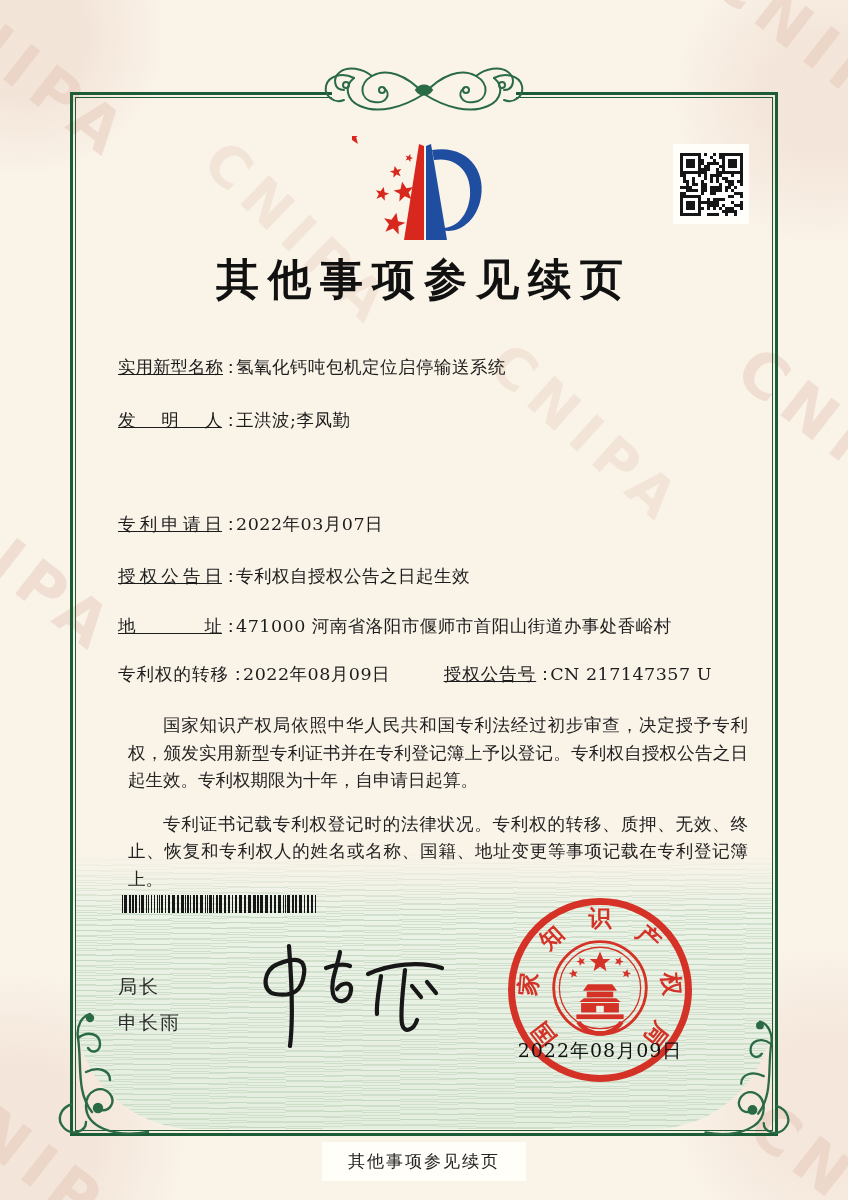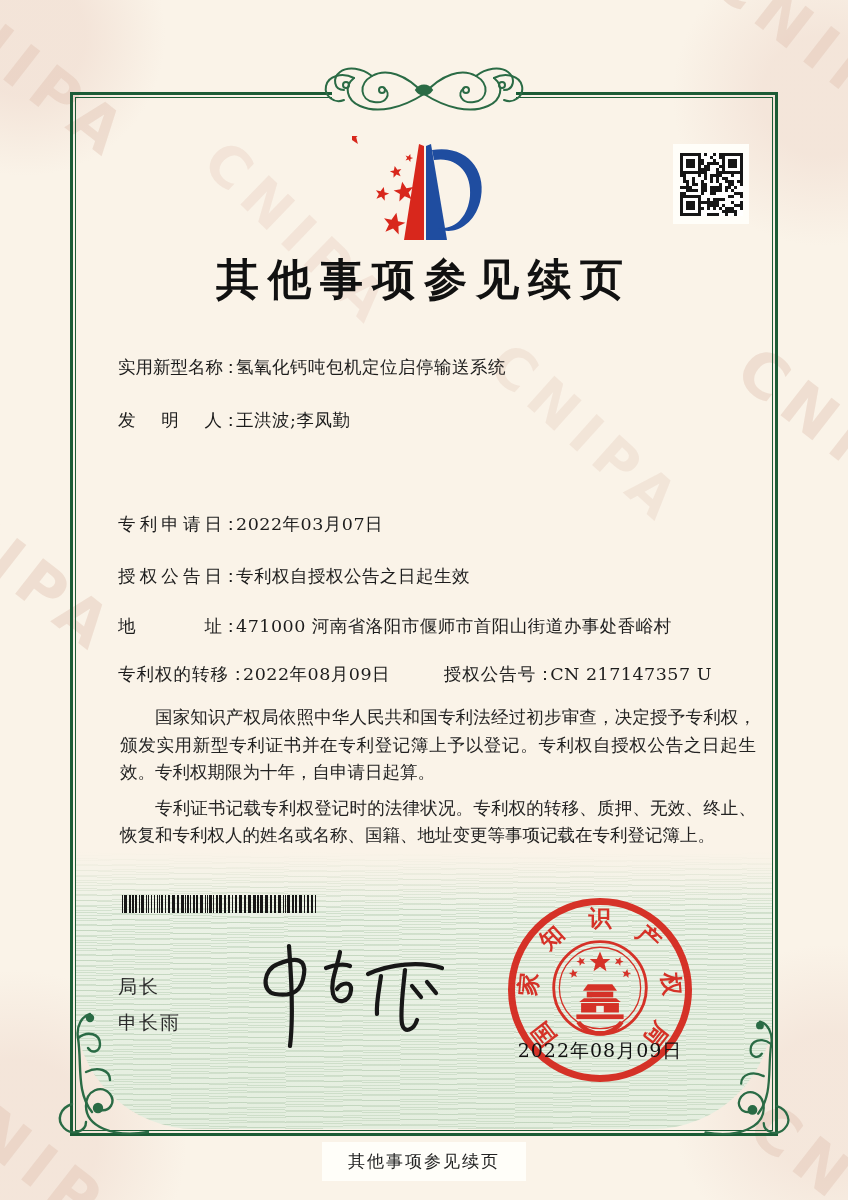--- a/index.html
+++ b/index.html
@@ -37,29 +37,29 @@
   .cert-no{position:absolute; left:112px; top:145px; font-size:19px; letter-spacing:3px; color:#1d1d1d;}
   .logo{position:absolute; left:352px; top:136px;}
   .qr-wrap{position:absolute; left:673px; top:144px; width:76px; height:80px; background:#fffef9;
            display:flex; align-items:center; justify-content:center;}
   .qr{position:relative; width:63px; height:63px; background:#fff;}
   .qr div{position:absolute; background:#161616;}
   .title{position:absolute; left:0; width:848px; top:251px; text-align:center;
          font-size:43px; font-weight:bold; letter-spacing:9px; color:#111;}
   
   .frow{position:absolute; left:118px; font-size:17.5px; color:#1c1c1c; white-space:nowrap;}
-  .flabel{display:inline-block; width:104px; text-align:justify; text-align-last:justify; vertical-align:top;}
+  .flabel{display:inline-block; width:104px; text-align:justify; text-align-last:justify; vertical-align:top;text-decoration:underline;}
   .fcolon{display:inline-block; width:14px;}
   .fvalue{letter-spacing:.5px;}
   .grant2{margin-left:48px;}
   .grant2 .flabel{width:auto; text-align-last:auto; letter-spacing:1px;}
   
   .paras{position:absolute; left:112px; top:696px; width:652px; font-size:17.5px;
          line-height:27.5px; color:#232323; text-align:justify;}
-  .paras p{margin:8px; text-indent:2em;}
+  .paras p{margin:16px; text-indent:2em;}
   
   .barcode{position:absolute; left:122px; top:895px; width:215px; height:18px; display:flex; align-items:stretch;}
   .barcode i{display:block; height:100%;}
   
   .director{position:absolute; left:118px; font-family:"DejaVu Sans", sans-serif;
             font-size:19px; color:#2a2a2a; letter-spacing:2px;}
   .sig{position:absolute; left:248px; top:942px;}
   
   .seal{position:absolute; left:508px; top:898px; width:184px; height:184px; opacity:.95;}
   .seal-ring{position:absolute; inset:0; border:7px solid #d5281e; border-radius:50%;}

